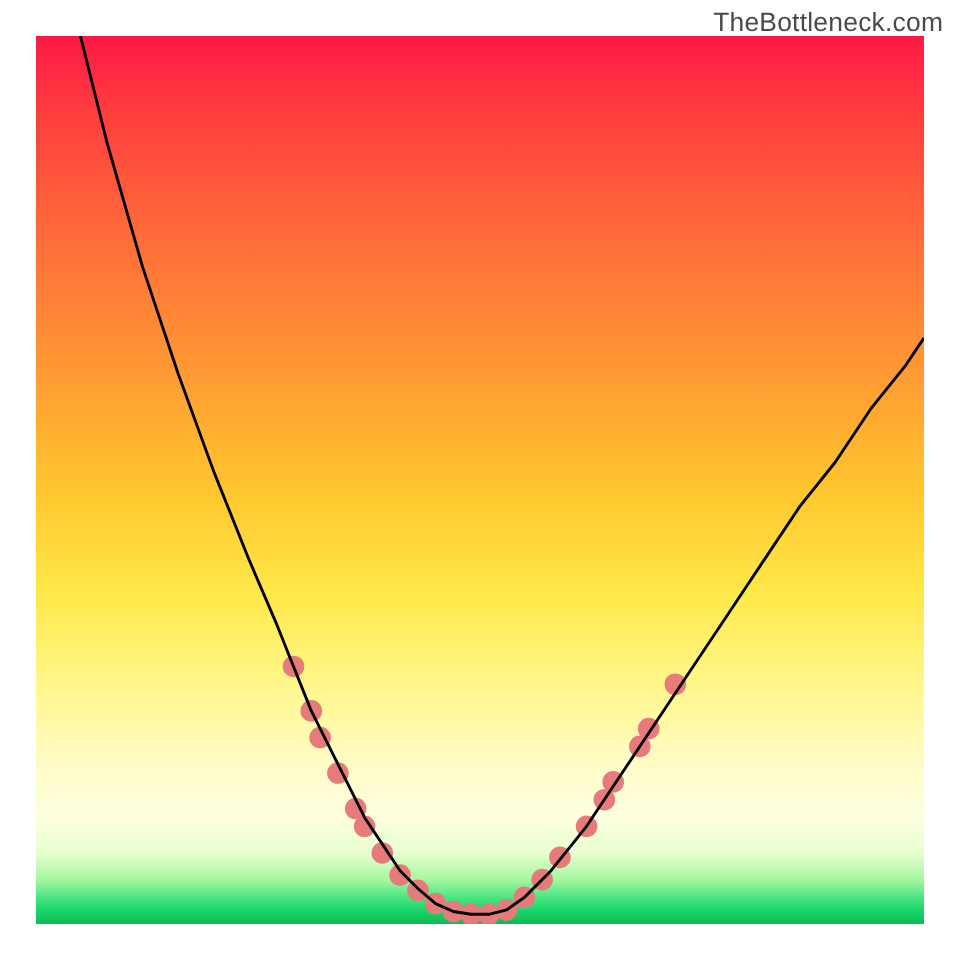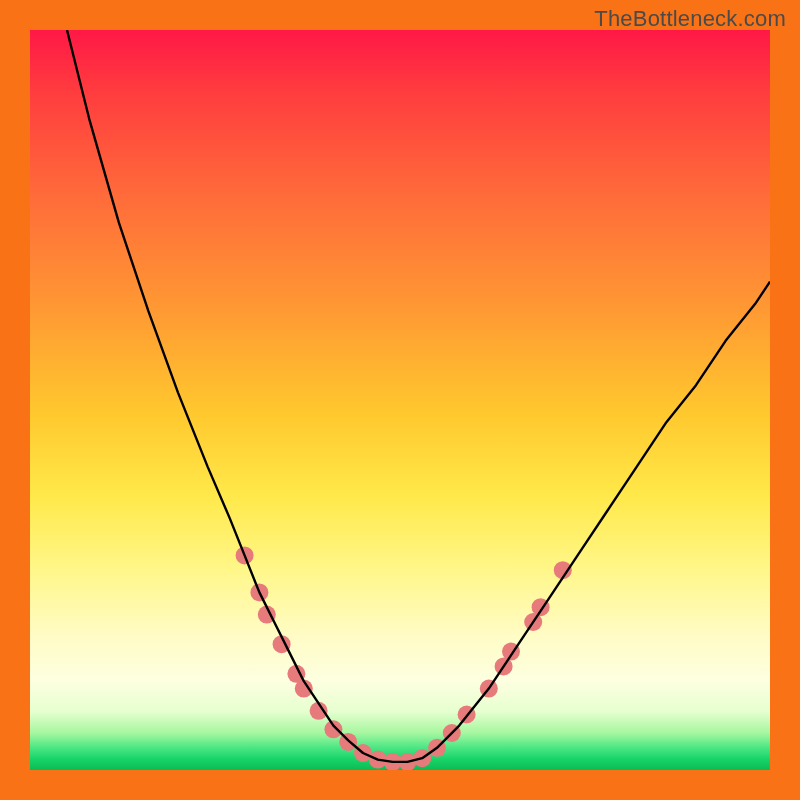--- a/index.html
+++ b/index.html
@@ -8,21 +8,21 @@
     width: 800px;
     height: 800px;
     overflow: hidden;
     background: #000;
     font-family: Arial, Helvetica, sans-serif;
   }
   .stage {
     position: relative;
     width: 800px;
     height: 800px;
-    background: #f97316;
+    background: #ffffff;
   }
   .plot-area {
     position: absolute;
     left: 30px;
     top: 30px;
     width: 740px;
     height: 740px;
     overflow: hidden;
   }
   .gradient-bg {

